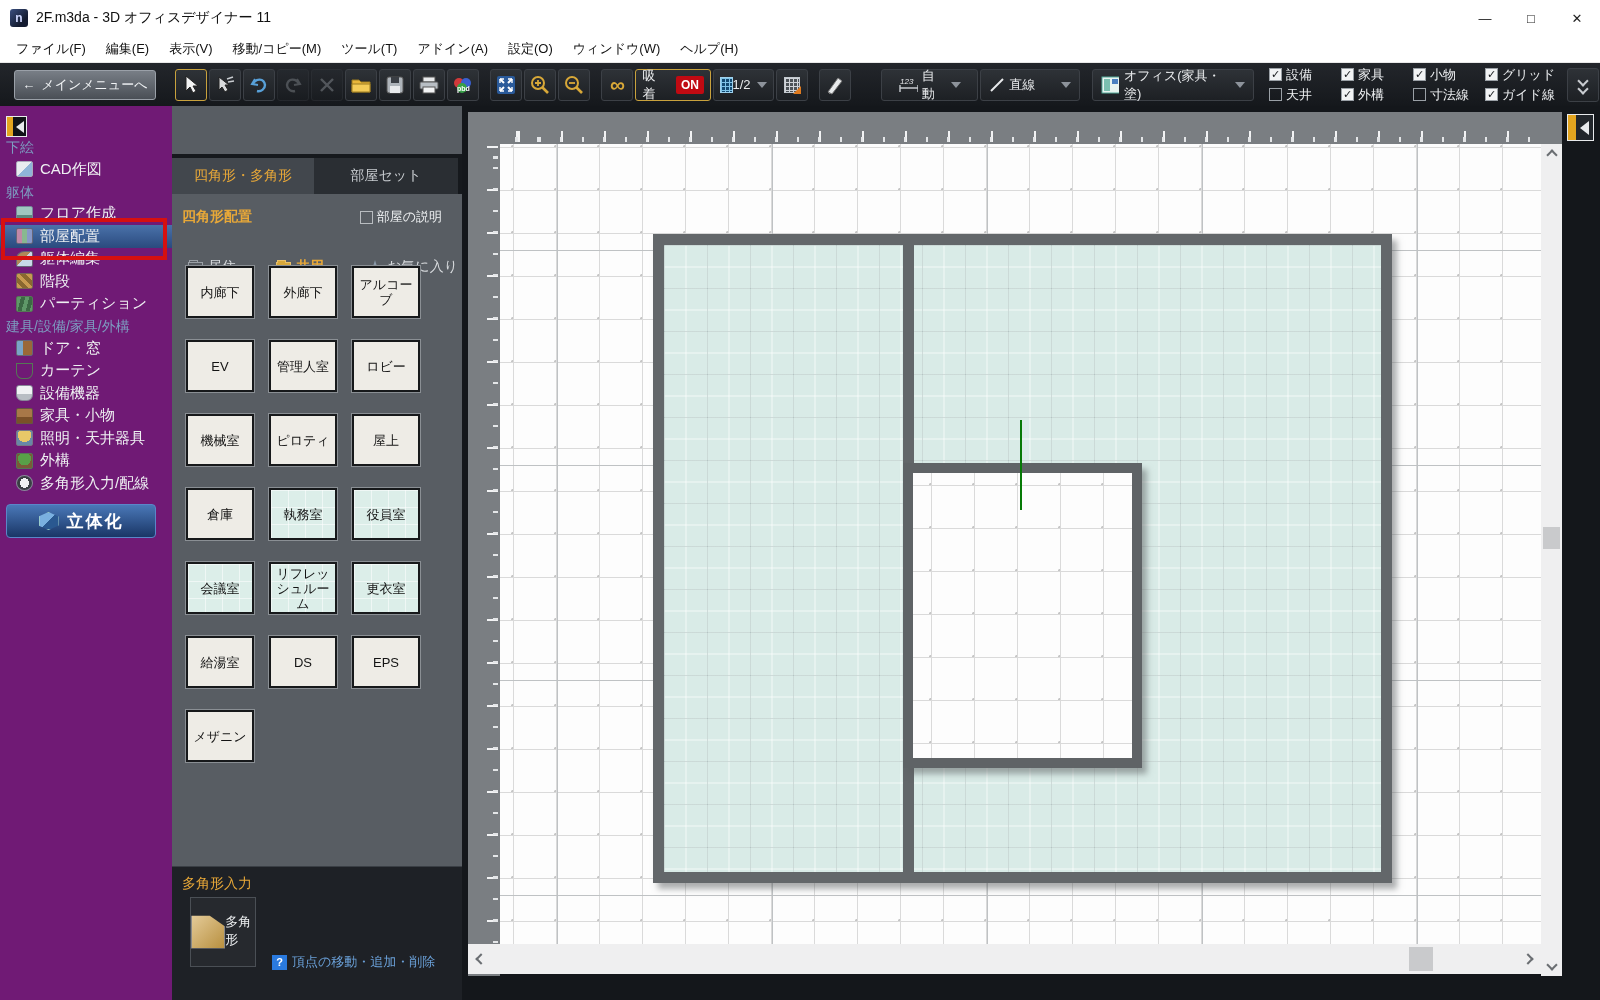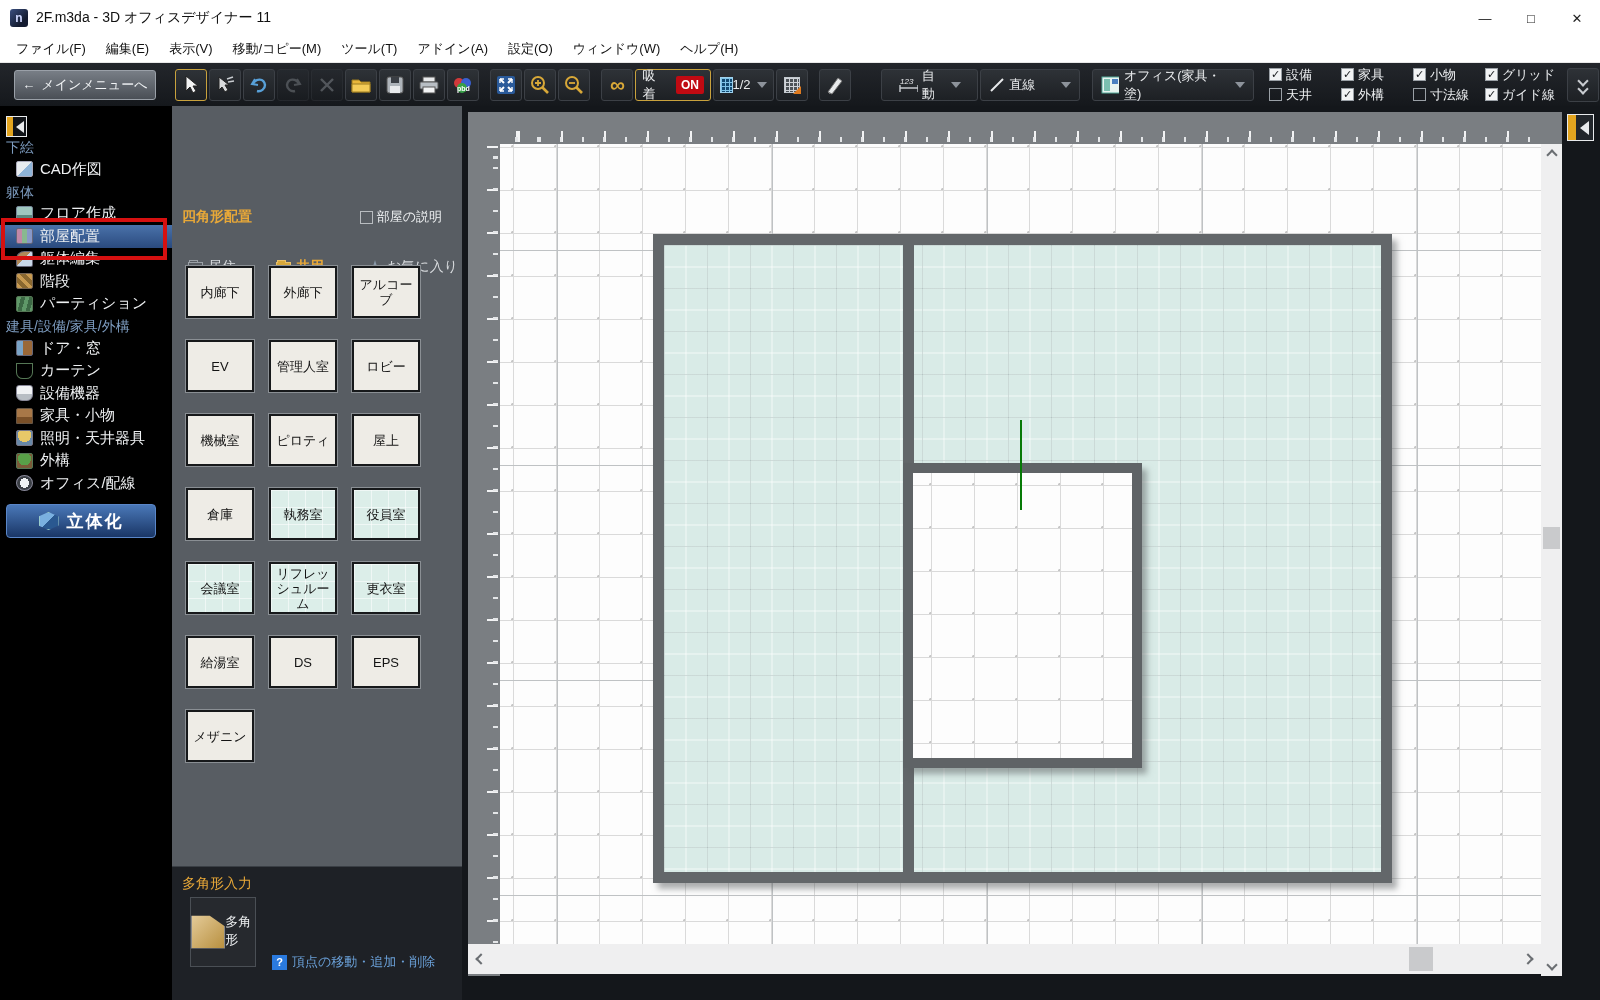--- a/index.html
+++ b/index.html
@@ -44,21 +44,21 @@
   .cbx.checked { background:#f2f3f4; font-weight:bold; }
   #tb-more { margin-left:10px; width:34px; height:34px; flex-direction:column; gap:0; color:#cfd3d8; font-size:11px; line-height:8px;}
 
   .chev { display:inline-block; width:8px; height:8px; border-left:2px solid #c9ccd0; border-bottom:2px solid #c9ccd0; }
   .chev.down { transform:rotate(-45deg); }
   .chev.up { transform:rotate(135deg); }
   .chev.left { transform:rotate(45deg); }
   .chev.right { transform:rotate(-135deg); }
 
   
-  #sidebar { position:absolute; left:0; top:106px; width:172px; height:894px; background:#000000; }
+  #sidebar { position:absolute; left:0; top:106px; width:172px; height:894px; background:#701a75; }
   #sb-collapse { position:absolute; left:6px; top:10px; width:21px; height:21px; border:1px solid #e8eaec; background:#111418; display:flex; }
   #sb-collapse .bar { width:6px; height:100%; background:#e3a51f; }
   #sb-collapse .tri { margin:auto; width:0; height:0; border-top:6px solid transparent; border-bottom:6px solid transparent; border-right:8px solid #e8eaec; }
   #sidebar-list { position:absolute; left:0; top:30px; width:172px; }
   .sb-header { height:22px; line-height:22px; padding-left:6px; color:#7d9cc0; font-size:14px; }
   .sb-item { height:22.5px; display:flex; align-items:center; gap:7px; padding-left:16px; color:#eef0f2; font-size:15px; }
   .sb-item.selected { background:linear-gradient(#4a72aa,#2a4a7e); }
   .sb-ico { width:17px; height:16px; border-radius:2px; flex:0 0 17px; }
   .i-cad { background:linear-gradient(135deg,#e8ecf0 50%,#8fb4d8 50%); border:1px solid #aab; }
   .i-floor { background:linear-gradient(#9fc7c0 55%,#5c8880 55%); border:1px solid #789; }
@@ -430,31 +430,38 @@
       <div class="sb-item">
         <span class="sb-ico i-light"></span>
         <span>照明・天井器具</span>
       </div>
       <div class="sb-item">
         <span class="sb-ico i-ext"></span>
         <span>外構</span>
       </div>
       <div class="sb-item">
         <span class="sb-ico i-symbol"></span>
-        <span>オフィス/配線</span>
+        <span>多角形入力/配線</span>
       </div>
     </div>
   <div id="annotation-rect"></div>
   <div id="solidify-btn">
     <span class="cube"></span>
     <span>立体化</span>
   </div>
 </div>
 
 <div id="panel">
+  <div id="tabs-row">
+    <div class="ptab active">
+      <span>四角形・多角形</span>
+      <span class="underline"></span>
+    </div>
+    <div class="ptab inactive">部屋セット</div>
+  </div>
   <div id="panel-body">
     <div id="sec-title">四角形配置</div>
     <div id="room-desc">
       <span class="cbx2"></span>
       <span>部屋の説明</span>
     </div>
     <div id="cats">
       <div class="cat" style="width:88px;">
         <span class="folder"></span>
         <span>居住</span>

